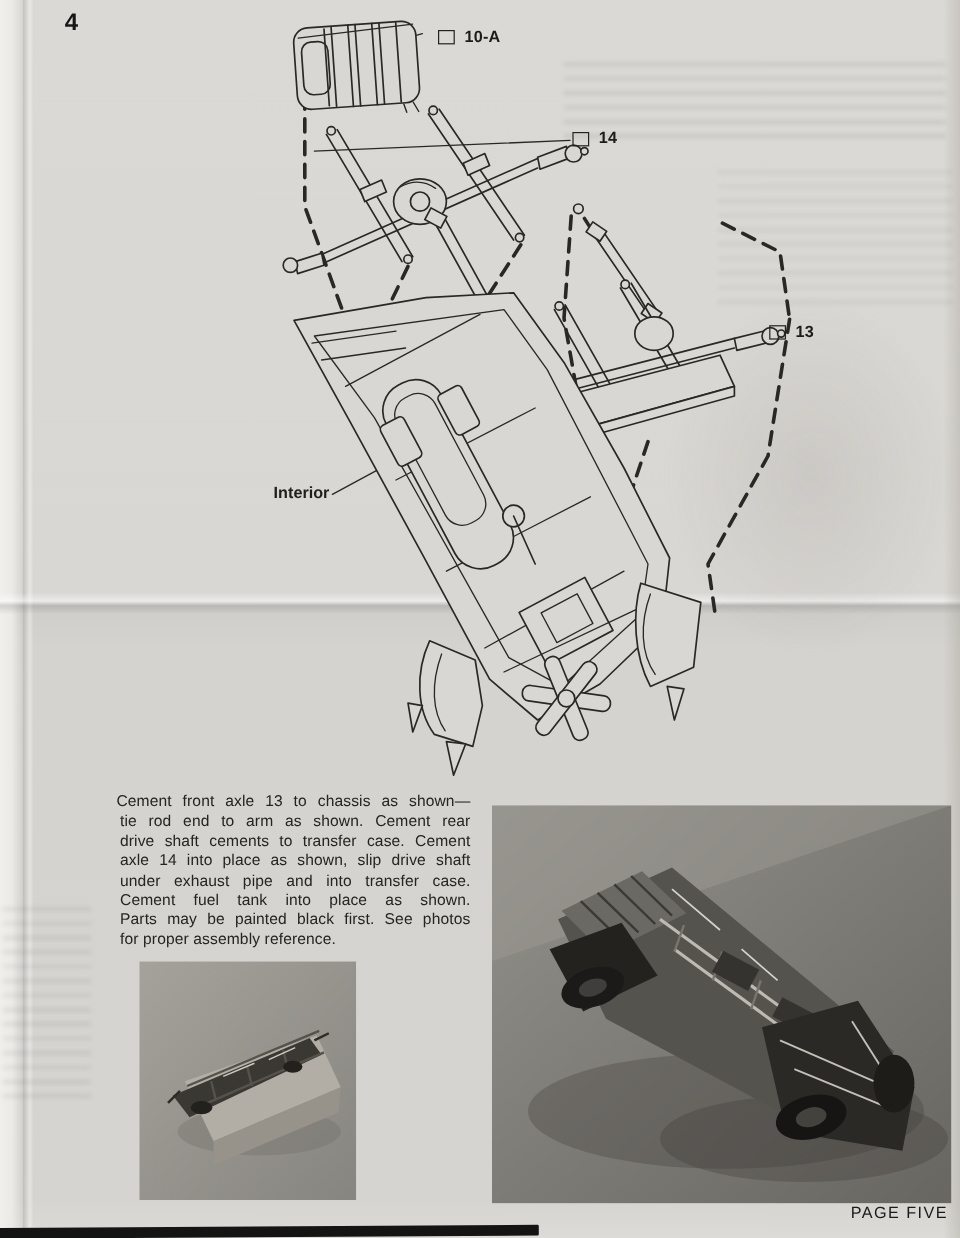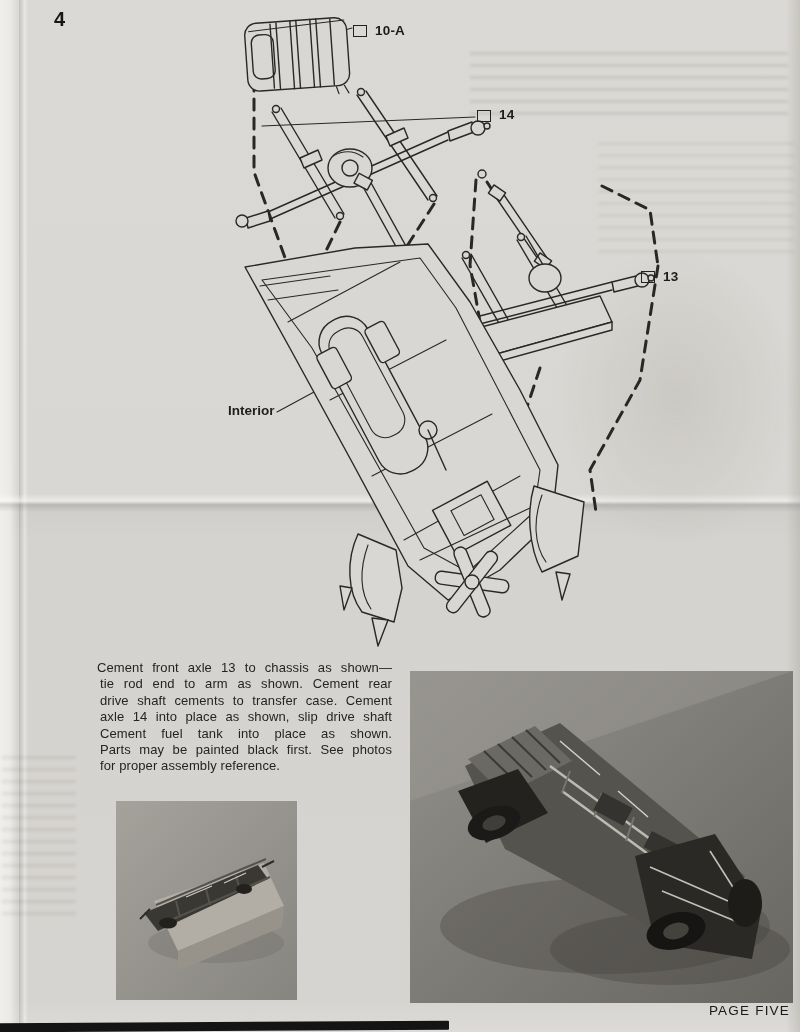--- a/index.html
+++ b/index.html
@@ -26,21 +26,21 @@
   .bleed.b2{left:598px;top:142px;width:196px;height:112px;opacity:.32;}
   .bleed.b3{left:2px;top:756px;width:74px;height:168px;opacity:.42;}
   .ghost{position:absolute;left:556px;top:246px;width:240px;height:300px;border-radius:45%;
     background:radial-gradient(closest-side,rgba(128,126,120,.16),rgba(128,126,120,.05) 70%,transparent);
     filter:blur(2px);pointer-events:none;}
   
   .page-num{position:absolute;left:54px;top:8px;font-size:20px;font-weight:700;color:#161616;}
   .callout{position:absolute;display:flex;align-items:center;gap:8px;color:#1d1c1a;}
   .callout .box{display:inline-block;width:12px;height:10px;border:1.7px solid #23221f;background:transparent;}
   .callout .lbl{font-size:13.5px;font-weight:700;letter-spacing:.2px;}
-  .c10a{left:353px;top:23px;}
+  .c10a{left:365px;top:23px;}
   .c14{left:477px;top:107px;align-items:flex-end;}
   .c13{left:641px;top:269px;text-align:center;}
   .interior{position:absolute;left:228px;top:403px;font-size:13.5px;font-weight:600;color:#201f1d;text-align:right;}
   .instructions{position:absolute;left:97px;top:660px;width:295px;color:#262420;
     font-size:13px;font-weight:400;line-height:16.4px;letter-spacing:.1px;}
   .ins-line{text-align:justify;text-align-last:justify;white-space:normal;}
   .ins-line + .ins-line{padding-left:3px;}
   .ins-line.last{text-align-last:auto;}
   .footer{position:absolute;left:0;top:1003px;width:790px;text-align:right;
     font-size:13.5px;font-weight:400;letter-spacing:1.2px;color:#1a1a1a;}
@@ -225,20 +225,21 @@
     <span class="box"></span>
     <span class="lbl">13</span>
   </div>
   <div class="interior">Interior</div>
 
   <div class="instructions">
     <div class="ins-line">Cement front axle 13 to chassis as shown—</div>
     <div class="ins-line">tie rod end to arm as shown. Cement rear</div>
     <div class="ins-line">drive shaft cements to transfer case. Cement</div>
     <div class="ins-line">axle 14 into place as shown, slip drive shaft</div>
+    <div class="ins-line">under exhaust pipe and into transfer case.</div>
     <div class="ins-line">Cement fuel tank into place as shown.</div>
     <div class="ins-line">Parts may be painted black first. See photos</div>
     <div class="ins-line last">for proper assembly reference.</div>
   </div>
 
   <div class="photo photo-left">
     <svg width="181" height="199" viewBox="0 0 181 199">
       <defs>
         <linearGradient id="lp" x1="0" y1="0" x2="1" y2="1">
           <stop offset="0" stop-color="#a5a29c"></stop>

